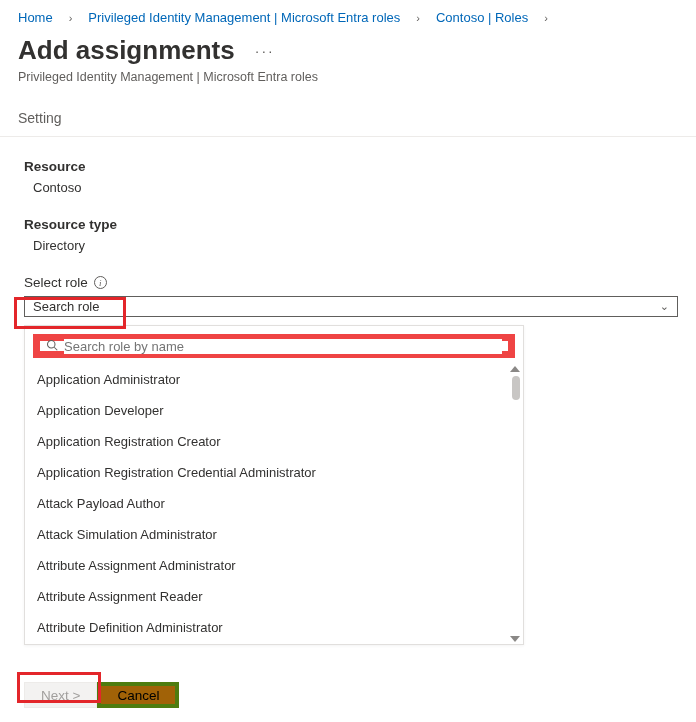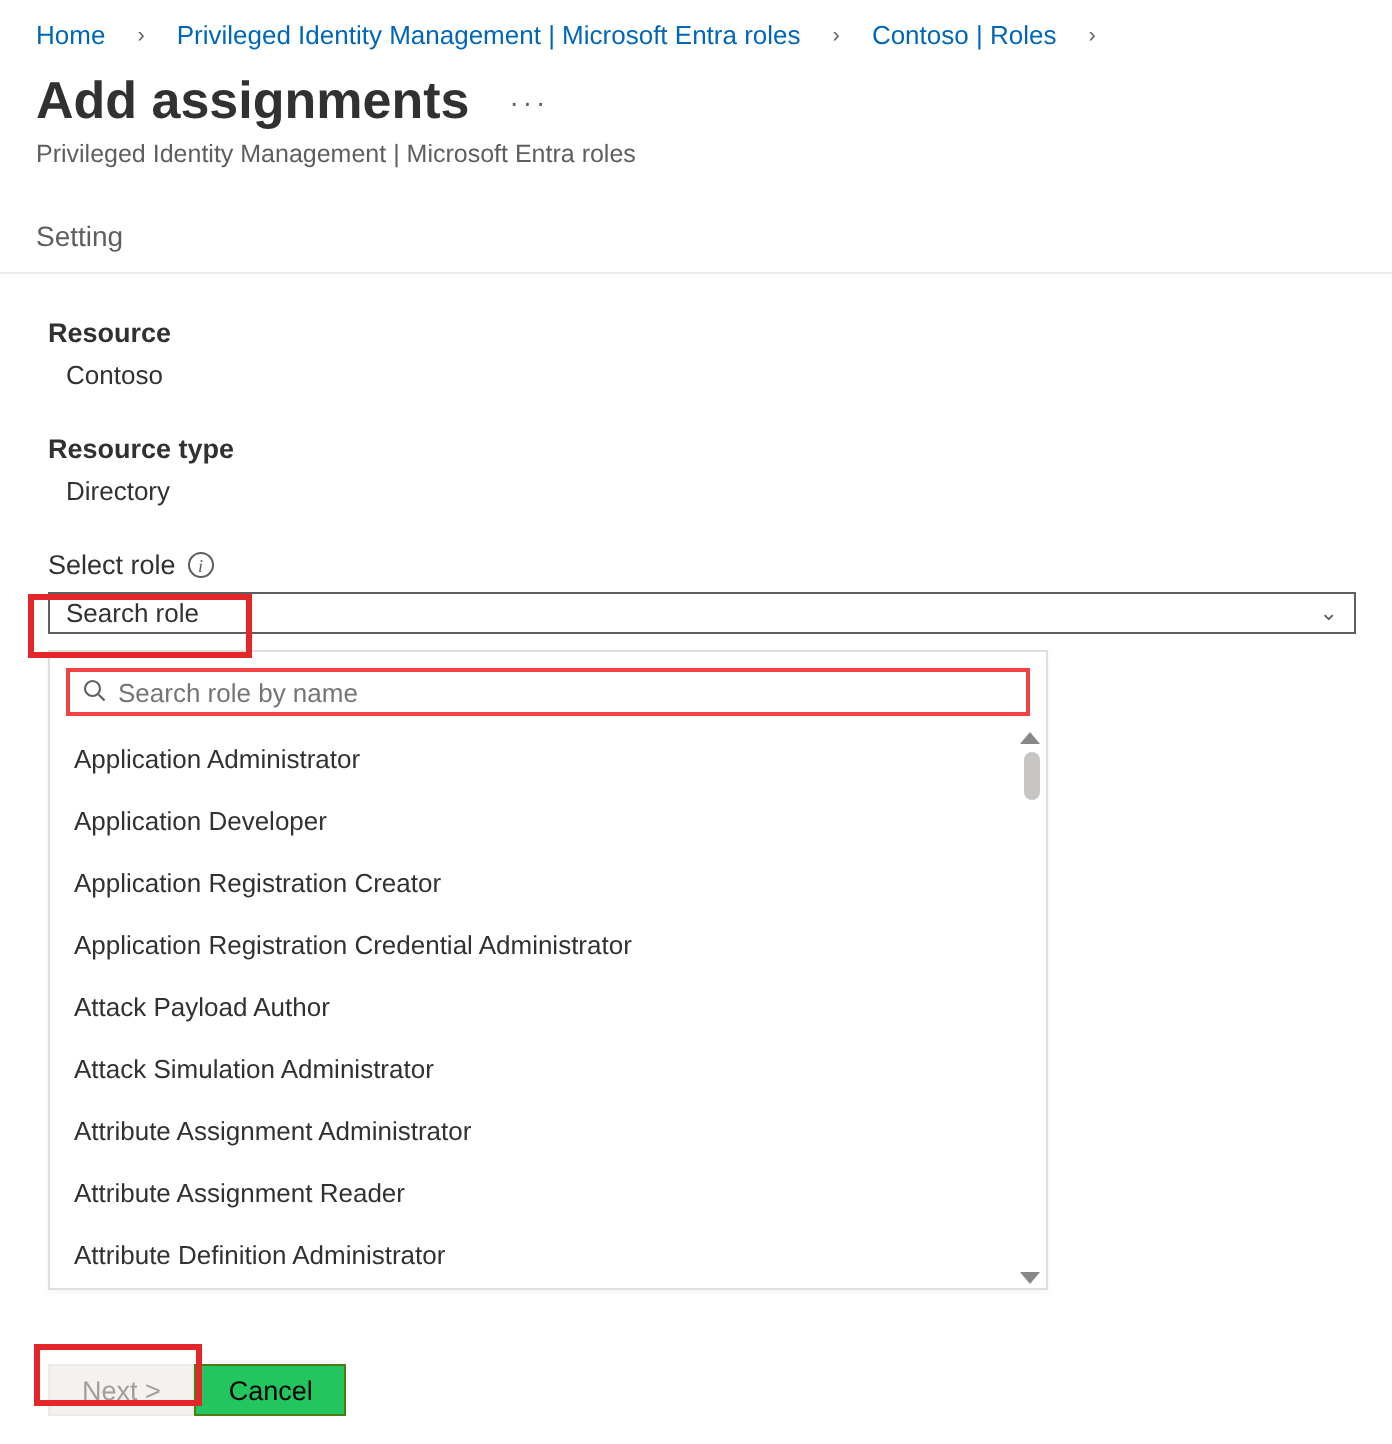--- a/index.html
+++ b/index.html
@@ -49,21 +49,21 @@
     .dropdown {
       margin-top: 8px;
       width: 500px;
       border: 1px solid #e1dfdd;
       box-shadow: 0 1px 3px rgba(0,0,0,0.05);
       background: #fff;
     }
     .search-input-wrap { padding: 8px 8px 6px 8px; }
     .search-input {
       display: flex; align-items: center; gap: 6px;
-      border: 2px solid #ef4444;
+      border: 7px solid #ef4444;
       height: 24px; padding: 0 6px; width: 100%;
     }
     .search-input input {
       border: none; outline: none; font-size: 13px; flex: 1;
       font-family: inherit; color: #323130;
     }
     .search-icon { color: #605e5c; font-size: 12px; }
     .role-list { position: relative; height: 280px; overflow: hidden; }
     .role-item {
       padding: 8px 12px; font-size: 13px; color: #323130; cursor: pointer;
@@ -74,22 +74,22 @@
     .scroll-arrow { width:0; height:0; margin: 0 auto; }
     .scroll-arrow.up { border-left:5px solid transparent; border-right:5px solid transparent; border-bottom:6px solid #8a8886; margin-top:2px; }
     .scroll-arrow.down { border-left:5px solid transparent; border-right:5px solid transparent; border-top:6px solid #8a8886; position:absolute; bottom:2px; left:3px; }
     .scroll-thumb { position:absolute; top:12px; right:3px; width:8px; height:24px; background:#c8c6c4; border-radius:4px; }
     .footer {
       position: absolute; left: 0; right: 0; bottom: 0;
       display: flex; padding: 14px 24px; background:#fff;
     }
     .btn {
       font-family: inherit; font-size: 13.5px;
-      height: 26px; padding: 0 16px; border: 1px solid #4d7c0f;
-      background: #22c55e; cursor: pointer;
+      height: 26px; padding: 0 16px; border: 4px solid #4d7c0f;
+      background: #a16207; cursor: pointer;
     }
     .btn.primary-disabled {
       background: #f3f2f1; color: #a19f9d; border: 1px solid #edebe9;
       cursor: not-allowed;
     }
     .sr-label-row { display:flex; align-items:center; gap:6px; font-size:13.5px; color:#323130; margin-bottom:6px; margin-top:4px; }
   </style>
 </head>
 <body>
 

